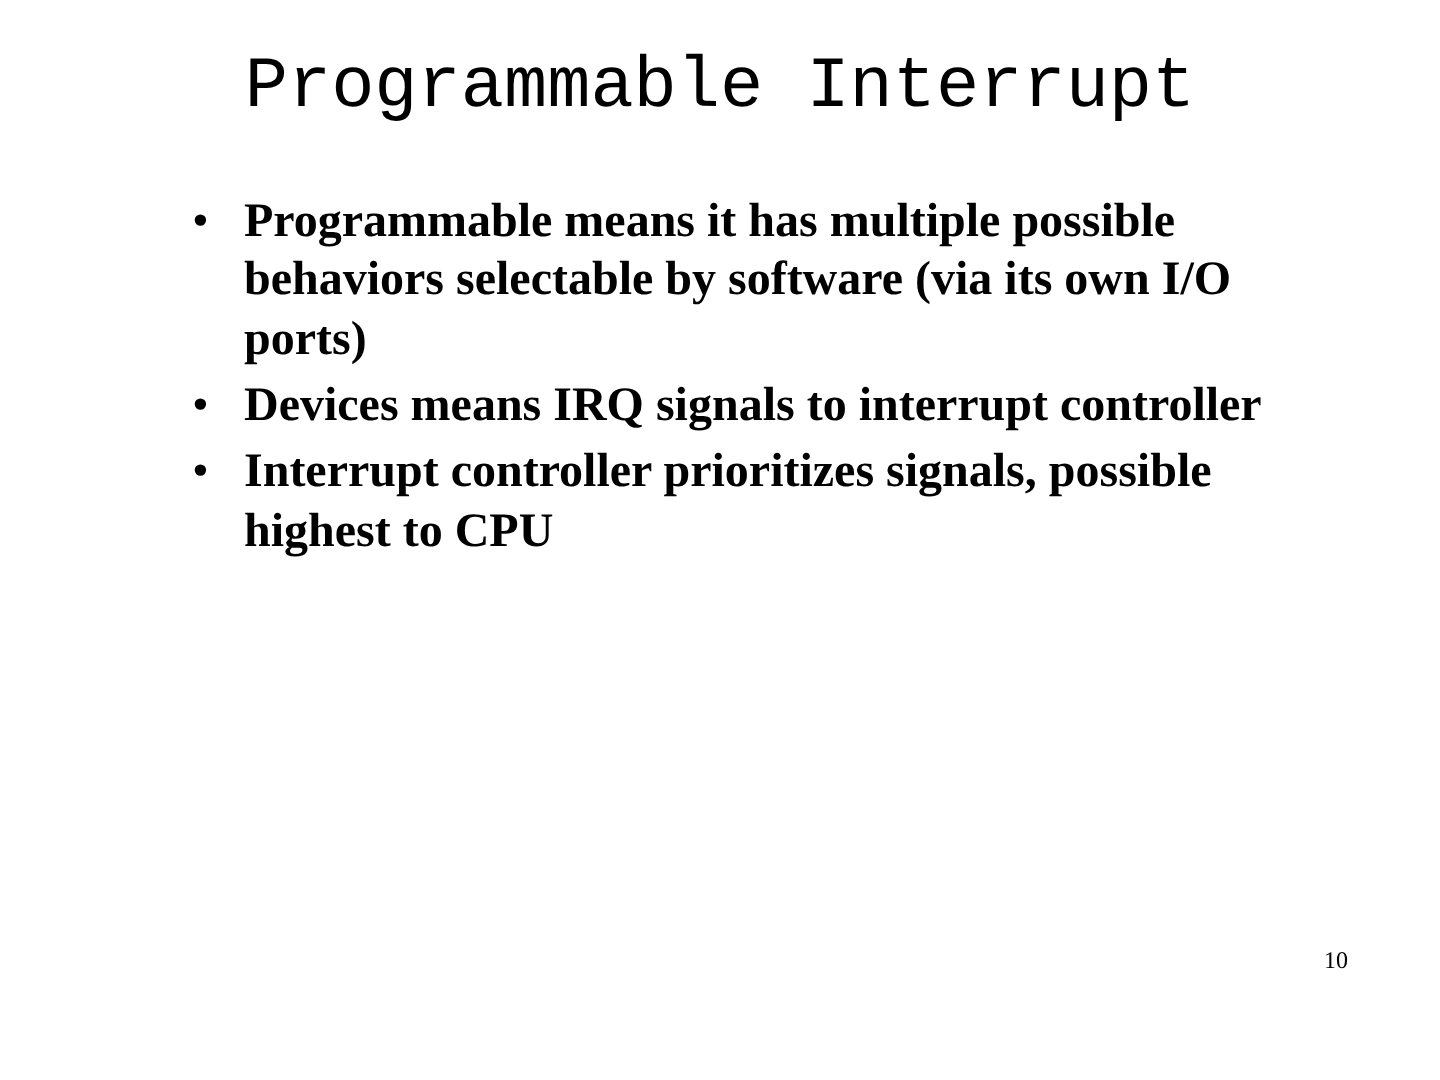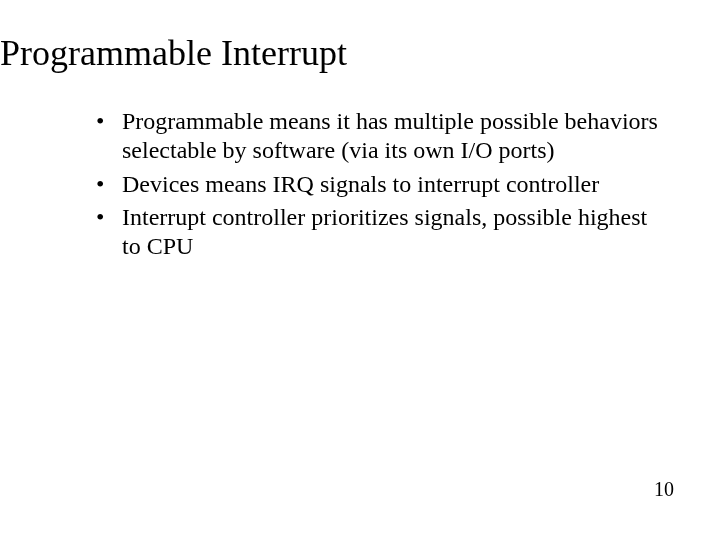--- a/index.html
+++ b/index.html
@@ -11,47 +11,49 @@
     font-family: "Times New Roman", Times, serif;
     color: #000000;
   }
   .slide {
     width: 720px;
     height: 540px;
     position: relative;
     box-sizing: border-box;
   }
   .title {
-    text-align: left;
+    text-align: center;
     font-size: 36px;
     line-height: 1.2;
-    padding-top: 32px;
+    padding-top: 22px;
     font-weight: normal;
+    font-family: Liberation Mono, monospace;
   }
   .bullets {
     margin: 32px 60px 0 96px;
     font-size: 24px;
     line-height: 1.22;
   }
   .bullet {
     display: flex;
     margin-bottom: 4px;
   }
   .bullet .dot {
     width: 26px;
     flex: 0 0 26px;
   }
   .bullet .txt {
     flex: 1;
+    font-weight: bold;
   }
   .pagenum {
     position: absolute;
     right: 46px;
-    bottom: 39px;
-    font-size: 20px;
+    bottom: 52px;
+    font-size: 12px;
   }
 </style>
 </head>
 <body>
 
 <div class="slide">
 
   <div class="title">
     <div>Programmable Interrupt</div>
   </div>

